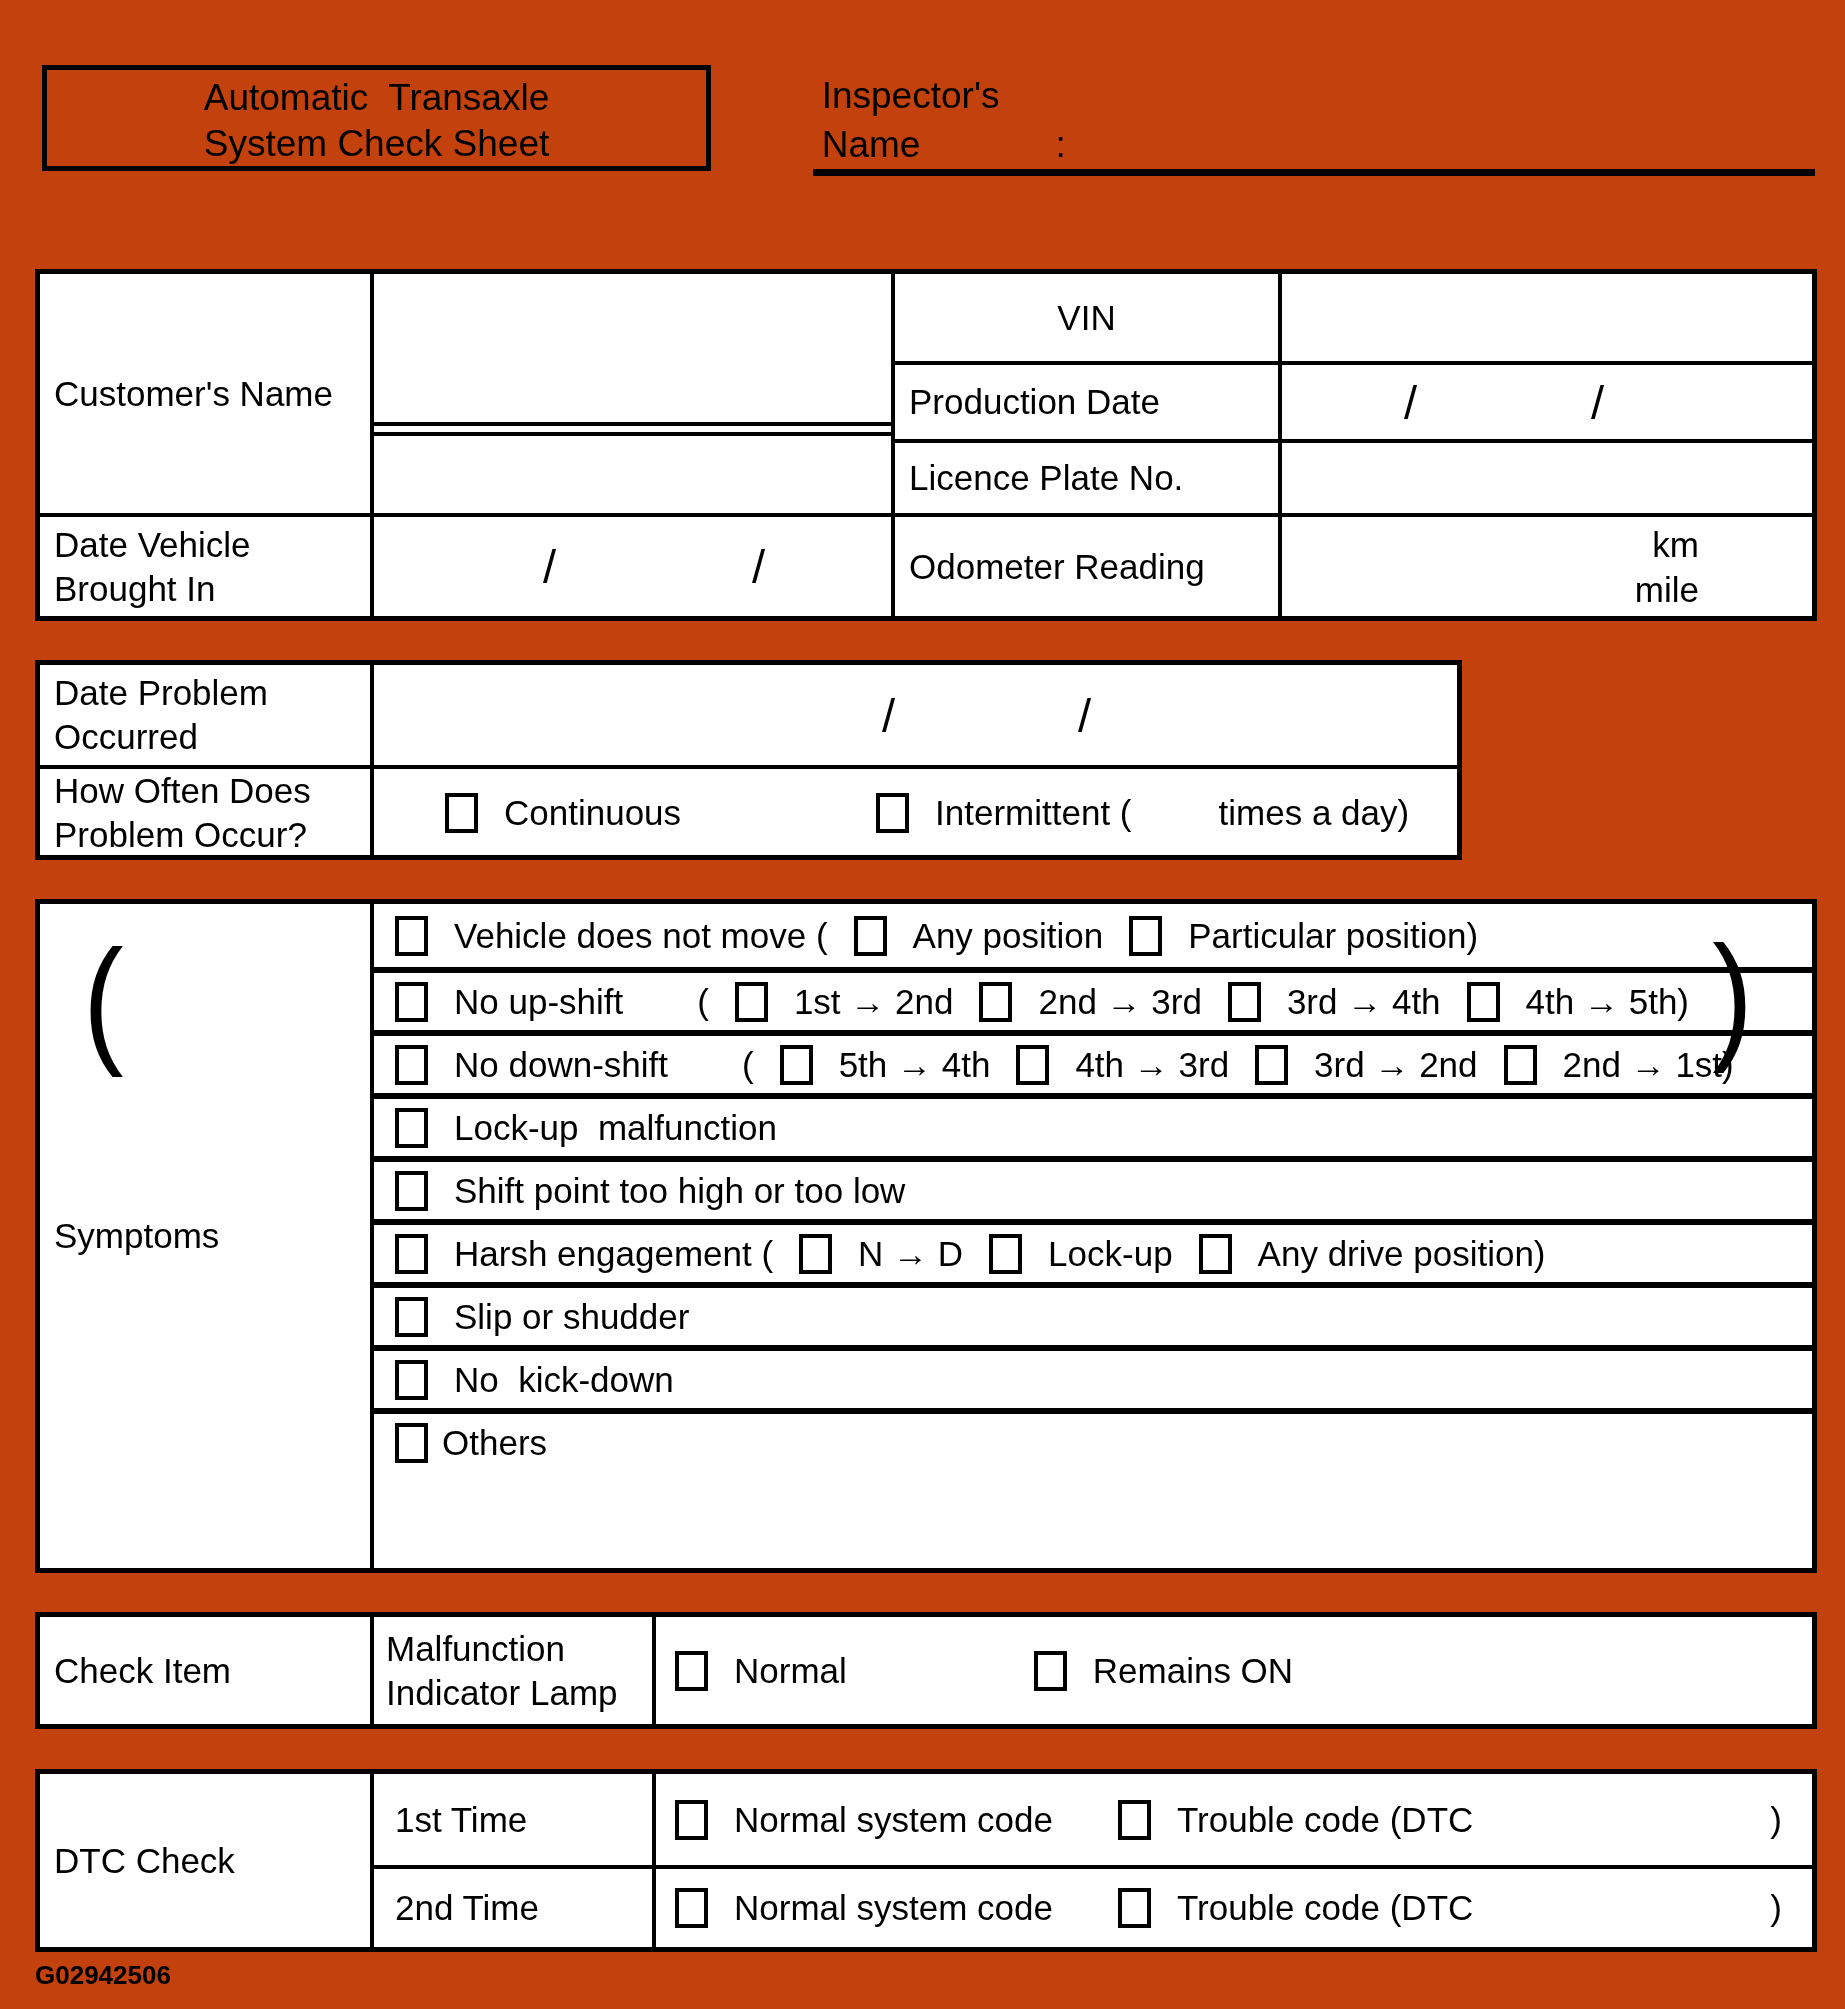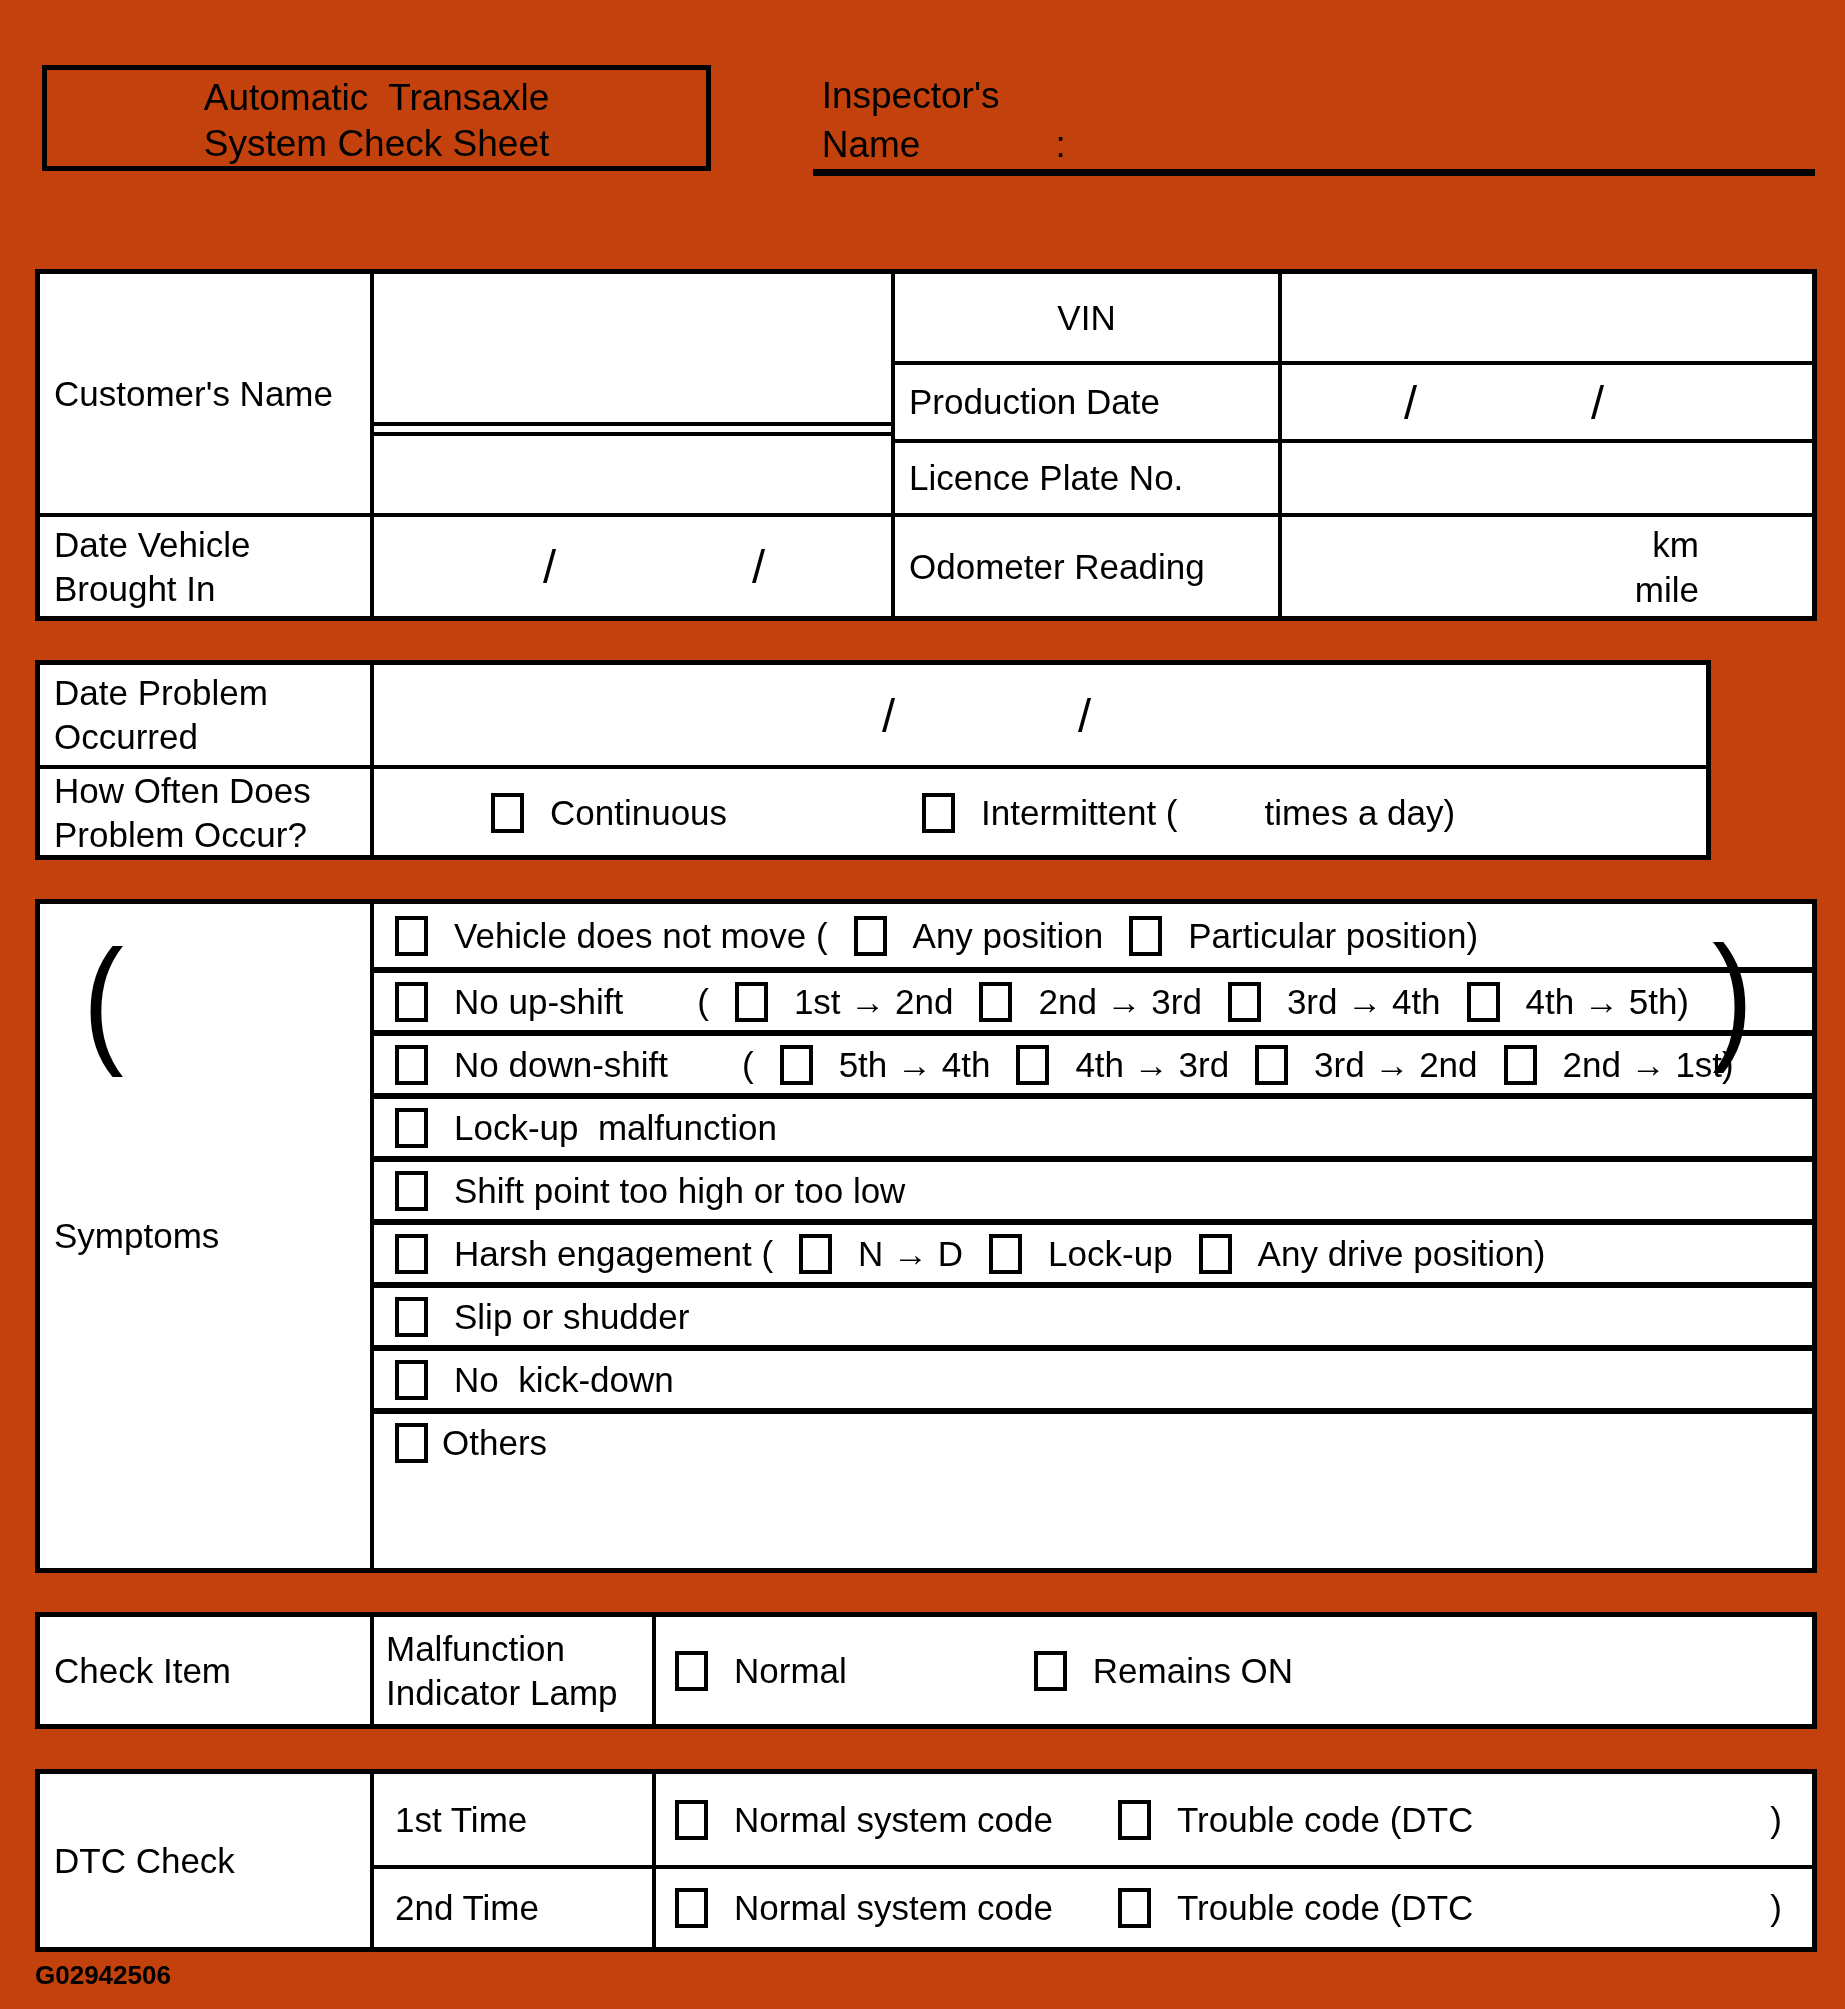--- a/index.html
+++ b/index.html
@@ -35,29 +35,29 @@
   .slash{font-size:47px;line-height:47px}
 
   
   #tbl-vehicle{left:35px;top:269px;width:1782px;height:352px;
      grid-template-columns:330px 521px 387px 1fr;
      grid-template-rows:87px 78px 74px 1fr}
   .dline{position:absolute;left:0;right:0;top:148px;height:14px;border-top:4.3px solid #000;border-bottom:4.3px solid #000}
   #odo-units{align-items:flex-end;padding-right:113px;line-height:45px}
 
   
-  #tbl-problem{left:35px;top:660px;width:1676px;height:200px;
+  #tbl-problem{left:35px;top:660px;width:1427px;height:200px;
      grid-template-columns:330px 1fr;grid-template-rows:100px 1fr}
   .pad-dateprob{padding-left:508px}
   .dp-s2{margin-left:183px}
   .dv-pad{padding-left:169px}
   .dv-s2{margin-left:196px}
   .pd-pad{padding-left:122px}
   .pd-s2{margin-left:174px}
-  .pad-freq{padding-left:117px}
+  .pad-freq{padding-left:71px}
 
   
   #tbl-symptoms{left:35px;top:899px;width:1782px;height:674px;grid-template-columns:330px 1fr}
   #sym-col{display:flex;flex-direction:column;border-left:4.3px solid #000}
   .sym-row{flex:0 0 63px;display:flex;align-items:center;gap:26px;padding-left:21px;font-size:35px}
   .sym-row + .sym-row{border-top:6px solid #000}
   #sym-others{flex:1 1 auto;align-items:flex-start;padding-top:8.7px}
   .paren{position:absolute;font-size:122px;line-height:122px;font-weight:400;transform:scaleY(1.15);transform-origin:center}
   #paren-open{left:43px;top:35px}
   #paren-close{right:59px;top:31px}

